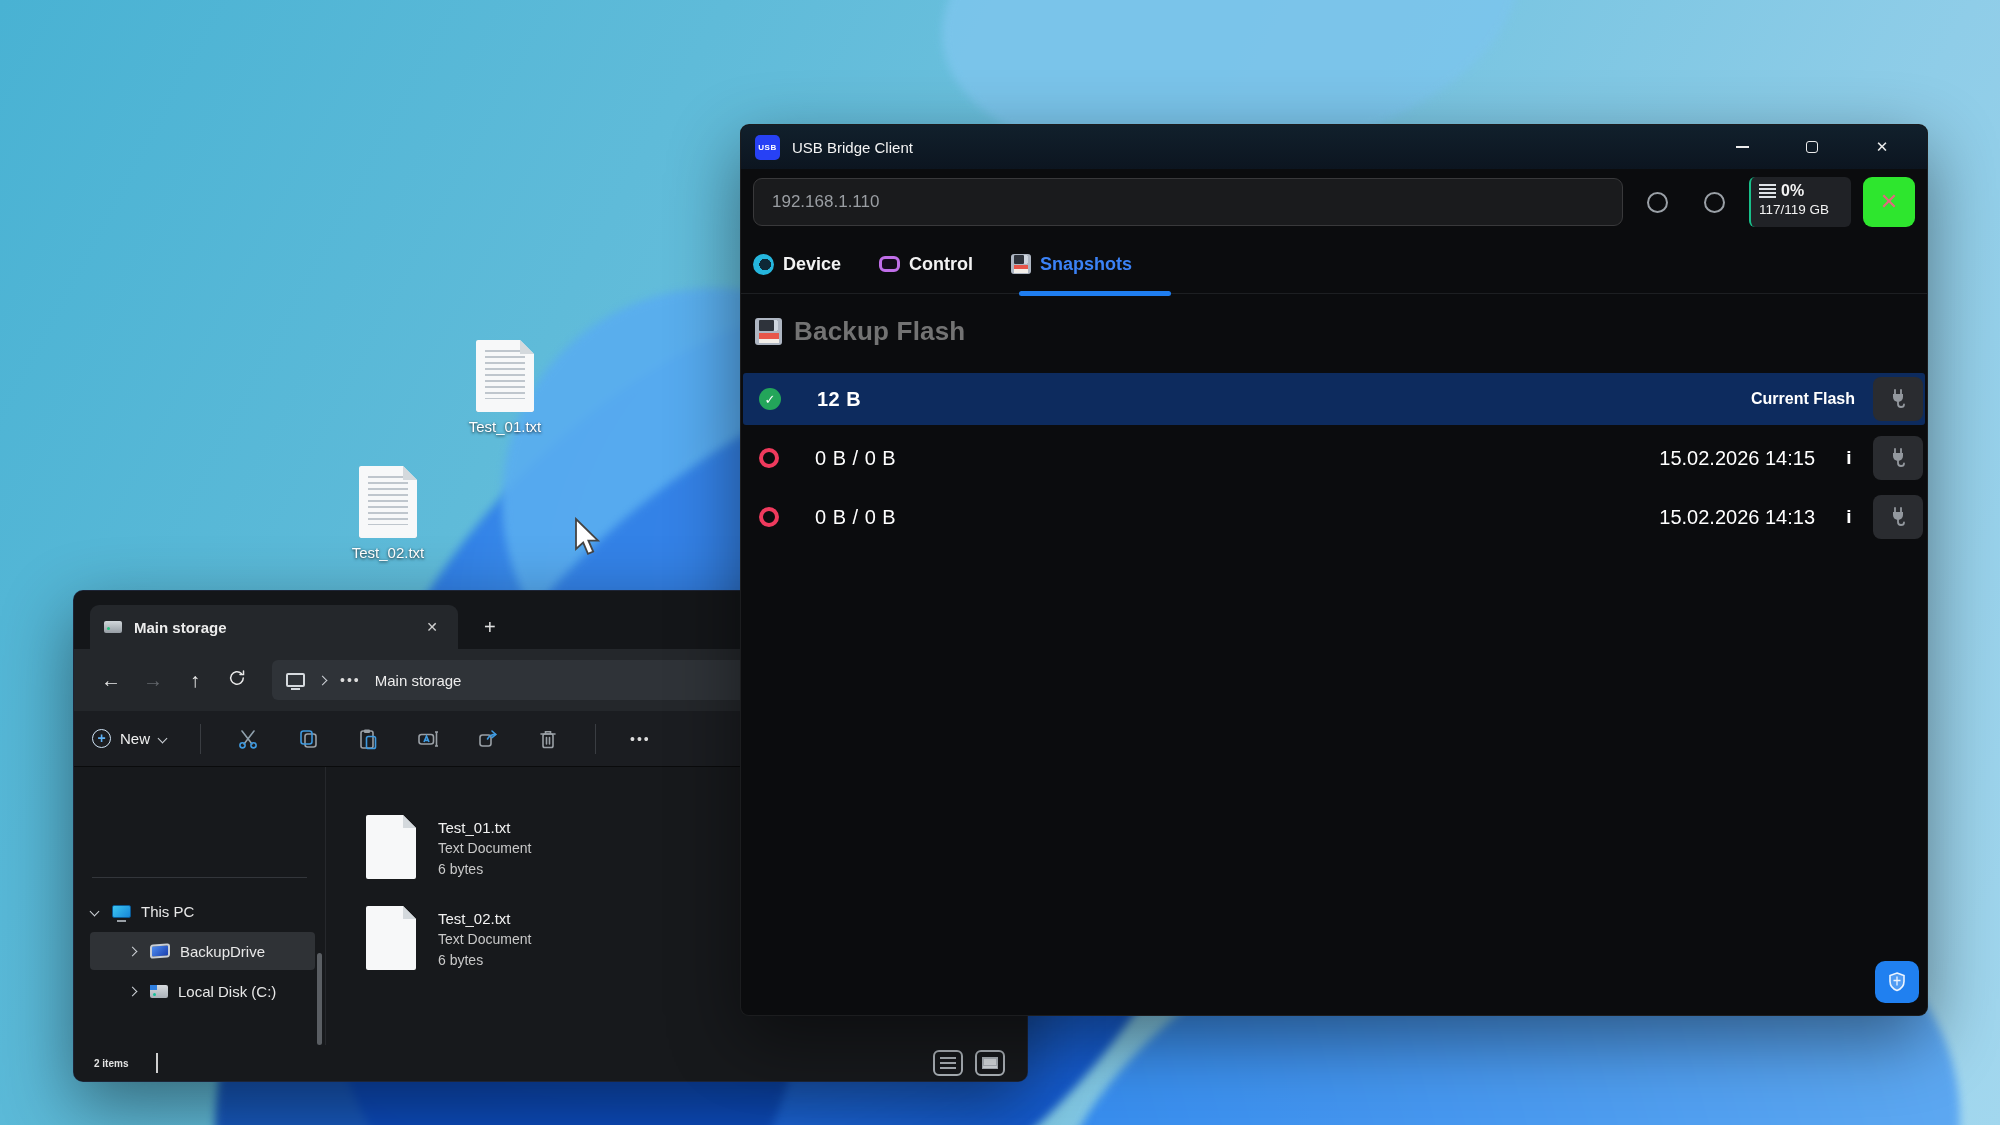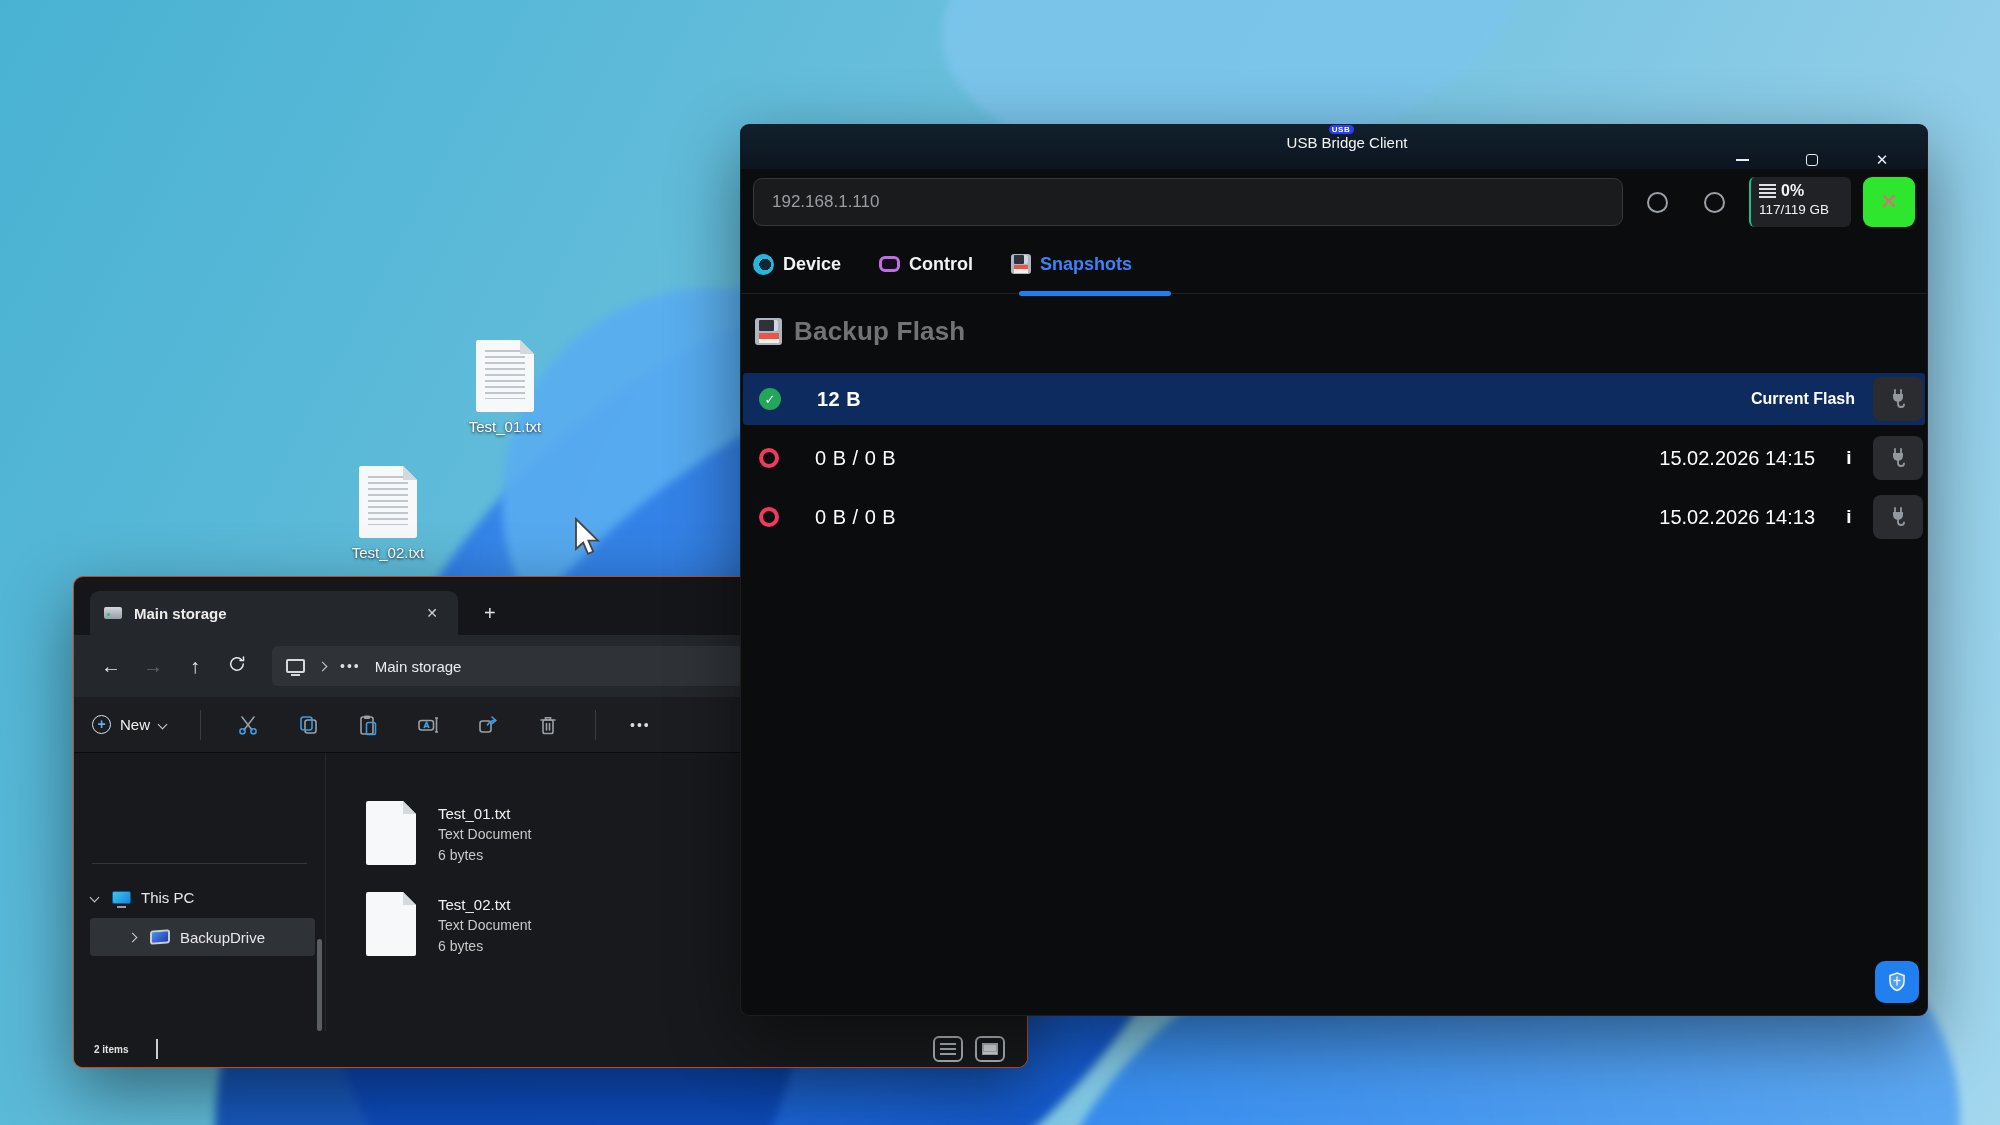--- a/index.html
+++ b/index.html
@@ -30,21 +30,21 @@
             background:linear-gradient(225deg,transparent 48%,#d4d9dd 48%);}
   .desk-label{margin-top:6px;font-size:15px;color:#fff;text-shadow:0 1px 3px rgba(0,0,0,.85);}
 
   
   .cursor{position:absolute;left:574px;top:517px;z-index:50;}
 
   
   .window{position:absolute;border-radius:10px;box-shadow:0 24px 70px rgba(0,0,0,.45);}
 
   
-  .explorer{left:73px;top:576px;width:955px;height:492px;background:#c2410c;z-index:2;overflow:hidden;
+  .explorer{left:73px;top:590px;width:955px;height:492px;background:#0f172a;z-index:2;overflow:hidden;
             border:1px solid rgba(255,255,255,.06);}
   .ex-tabstrip{height:58px;background:#141619;display:flex;align-items:flex-end;padding-left:16px;}
   .ex-tab{width:368px;height:44px;background:#24272b;border-radius:9px 9px 0 0;display:flex;
           align-items:center;padding:0 14px;color:#ececec;}
   .ex-tab-label{margin-left:12px;font-size:15px;font-weight:bold;}
   .ex-tab-close{margin-left:auto;font-size:14px;color:#cfcfcf;padding:2px 6px;border-radius:4px;}
   .ex-newtab{margin-left:26px;margin-bottom:10px;font-size:20px;color:#e0e0e0;}
   .drive-ico{width:18px;height:12px;border-radius:2px;background:linear-gradient(#d2d7db,#969da4);position:relative;flex:0 0 auto;}
   .drive-ico::after{content:"";position:absolute;left:3px;bottom:3px;width:3px;height:3px;border-radius:50%;background:#23c07e;}
 
@@ -104,21 +104,21 @@
   .status-caret{width:2px;height:20px;background:#cfcfcf;margin-left:28px;}
   .view-btns{margin-left:auto;display:flex;gap:12px;margin-right:8px;}
   .view-btn{width:30px;height:26px;border:2px solid #aeb4ba;border-radius:6px;display:flex;
             align-items:center;justify-content:center;}
   .vb-lines{width:16px;height:12px;background:repeating-linear-gradient(to bottom,#aeb4ba 0 2px,transparent 2px 5px);}
   .vb-large{width:16px;height:12px;border:2px solid #aeb4ba;border-bottom:4px double #aeb4ba;background:#d9dde1;}
 
   
   .usb{left:740px;top:124px;width:1188px;height:892px;background:#0b0c0e;z-index:3;border-radius:9px;
        border:1px solid rgba(255,255,255,.07);overflow:hidden;}
-  .usb-titlebar{height:44px;background:linear-gradient(#11202c,#0c1520);display:flex;align-items:center;padding-left:14px;flex-direction:column;}
+  .usb-titlebar{height:44px;background:linear-gradient(#11202c,#0c1520);display:flex;align-items:center;padding-left:14px;}
   .usb-badge{width:25px;height:25px;border-radius:5px;background:#2741f5;color:#fff;font-size:8px;font-weight:bold;
              display:flex;align-items:center;justify-content:center;letter-spacing:.5px;}
   .usb-title{margin-left:12px;font-size:15px;color:#f4f4f4;}
   .win-controls{margin-left:auto;display:flex;height:100%;margin-right:10px;}
   .winbtn{width:70px;height:100%;display:flex;align-items:center;justify-content:center;color:#ececec;font-size:15px;}
   .glyph-min{width:13px;height:2px;background:#ececec;}
   .glyph-max{width:12px;height:12px;border:1.6px solid #ececec;border-radius:3px;}
 
   .usb-iprow{display:flex;align-items:center;gap:12px;padding:8px 12px 0 12px;height:58px;}
   .ip-input{flex:1;height:48px;background:#1a1b1d;border:1px solid #39393b;border-radius:9px;
@@ -283,20 +283,27 @@
         <span class="pc-ico"></span>
         <span>This PC</span>
       </div>
       <div class="nav-item child sel">
         <span class="indent">
             <span class="chev"></span>
           </span>
         <span class="bd-ico"></span>
         <span>BackupDrive</span>
       </div>
+      <div class="nav-item child">
+        <span class="indent">
+            <span class="chev"></span>
+          </span>
+        <span class="ld-ico"></span>
+        <span>Local Disk (C:)</span>
+      </div>
       <div class="nav-scroll"></div>
     </div>
 
     <div class="ex-files">
       <div class="file-tile">
         <div class="file-page"></div>
         <div class="file-meta">
           <div class="file-name">Test_01.txt</div>
           <div class="file-type">Text Document</div>
           <div class="file-size">6 bytes</div>

